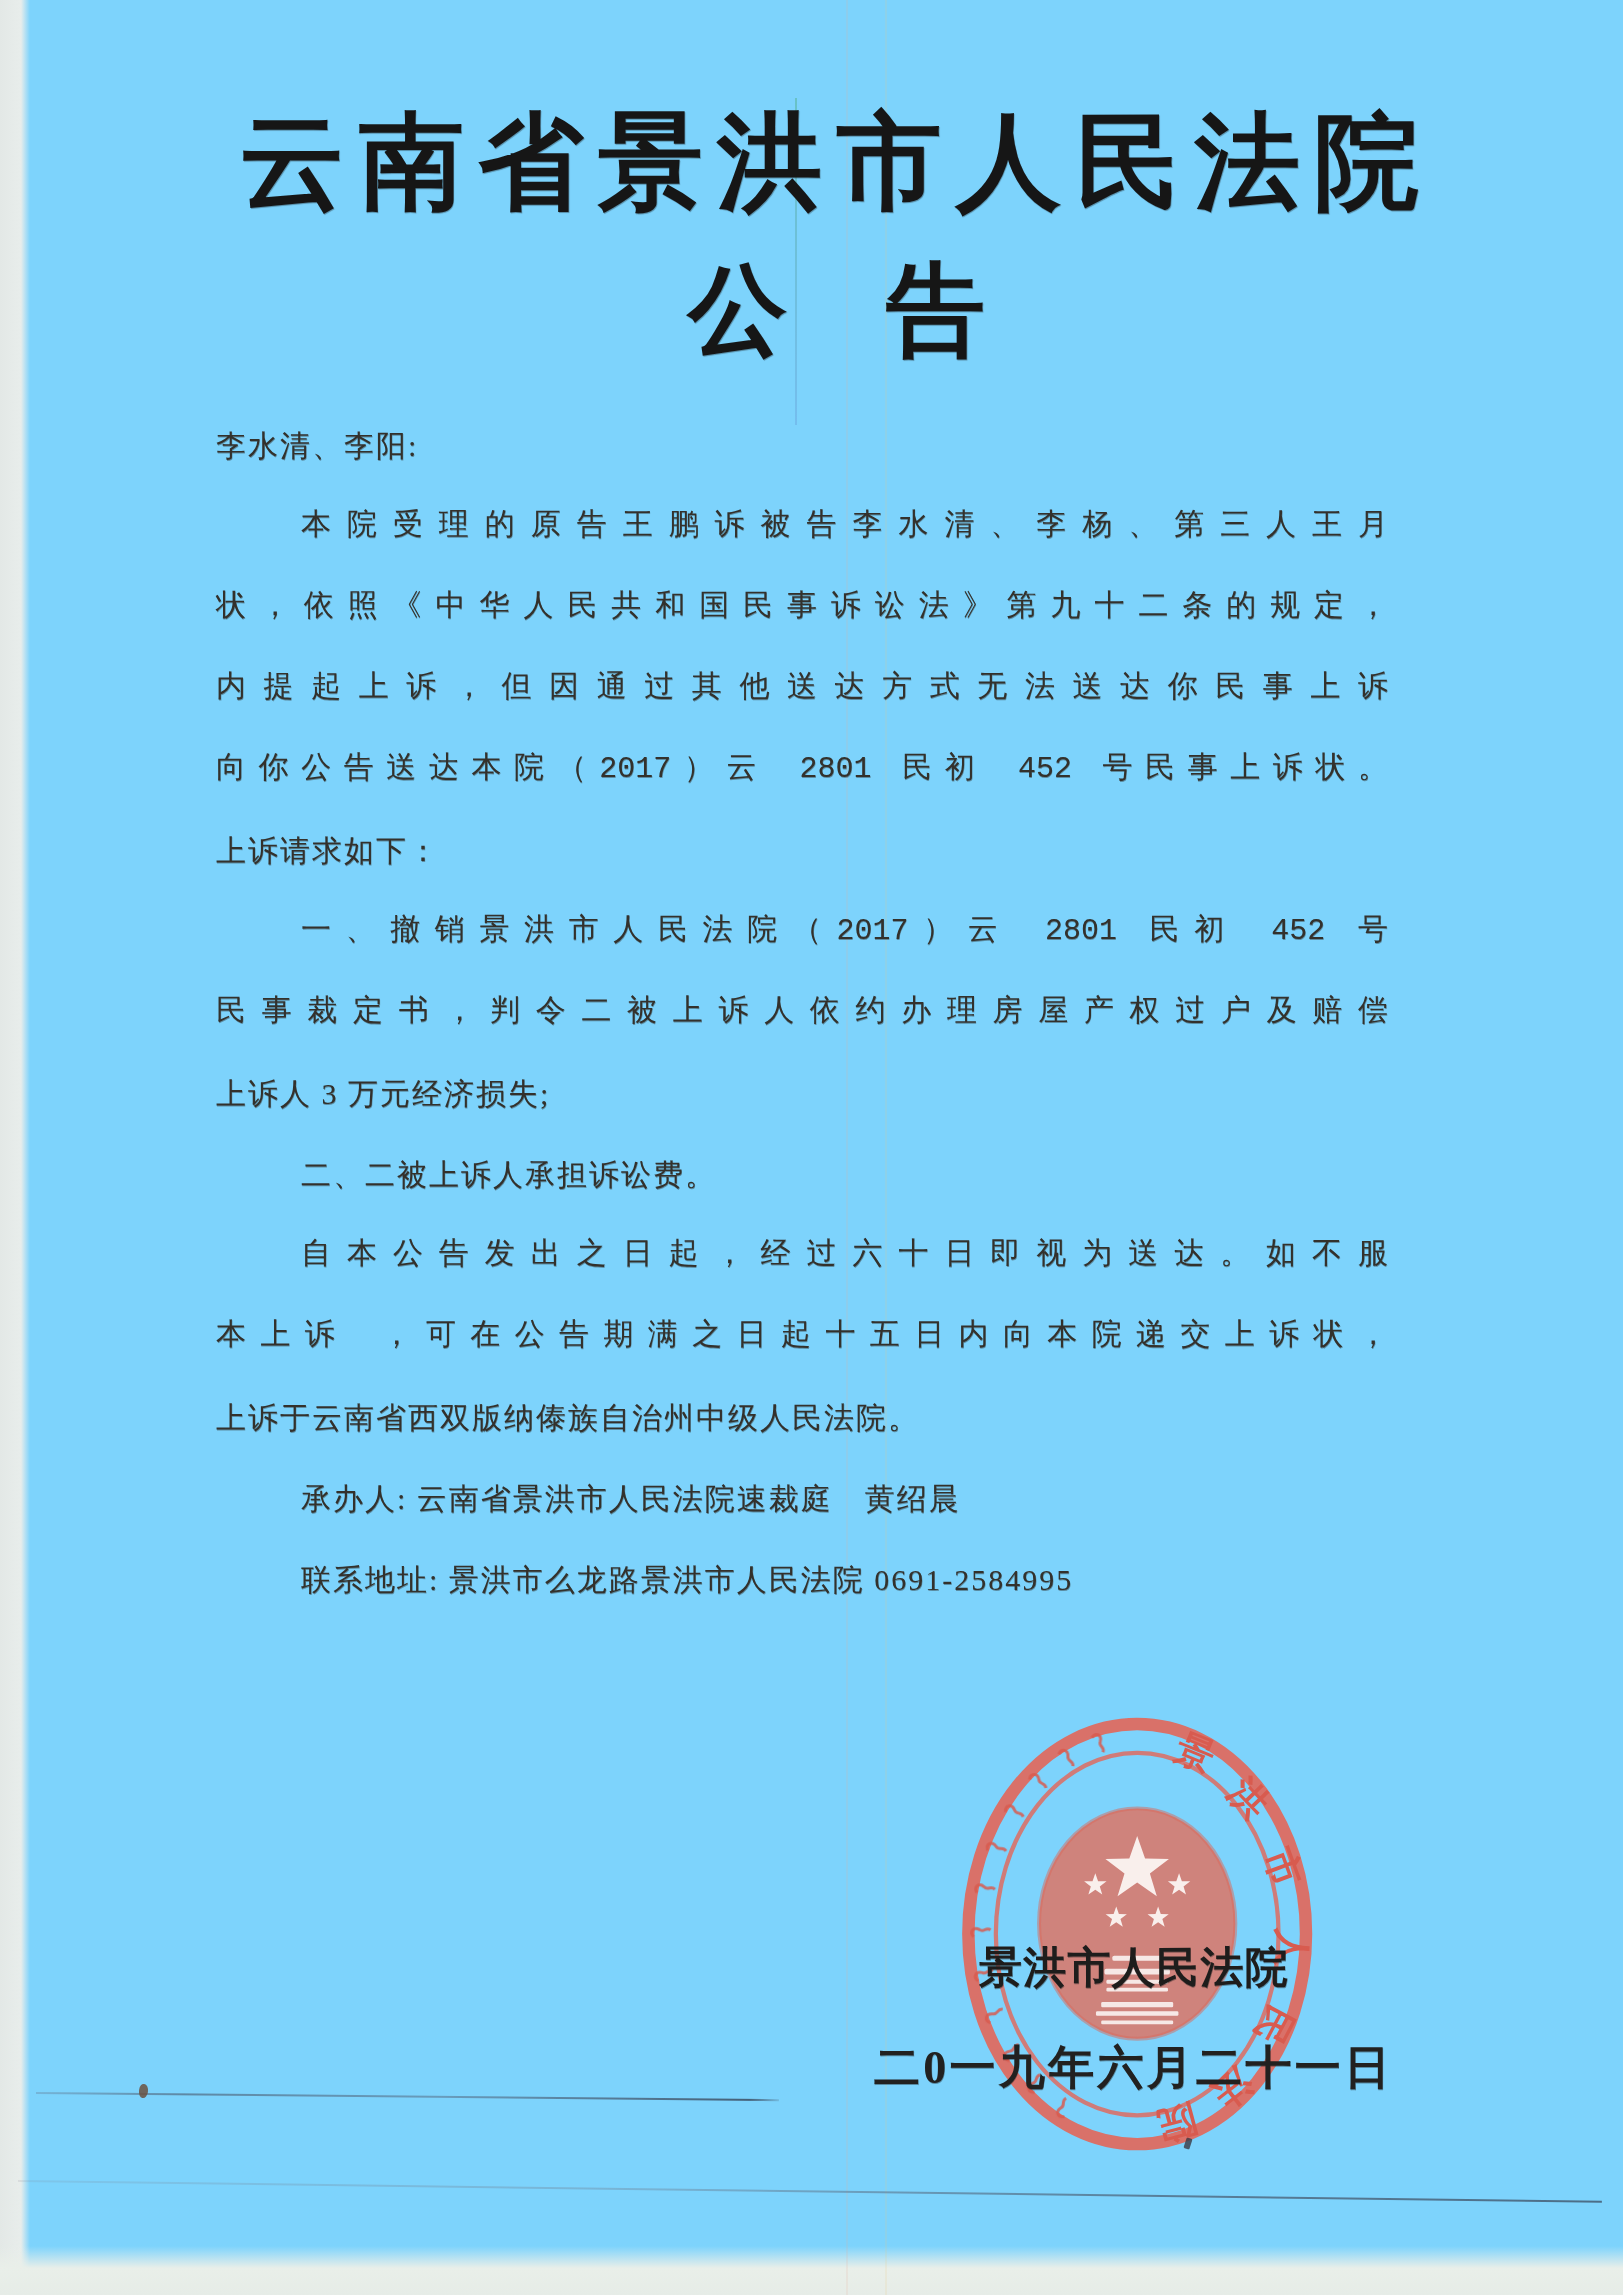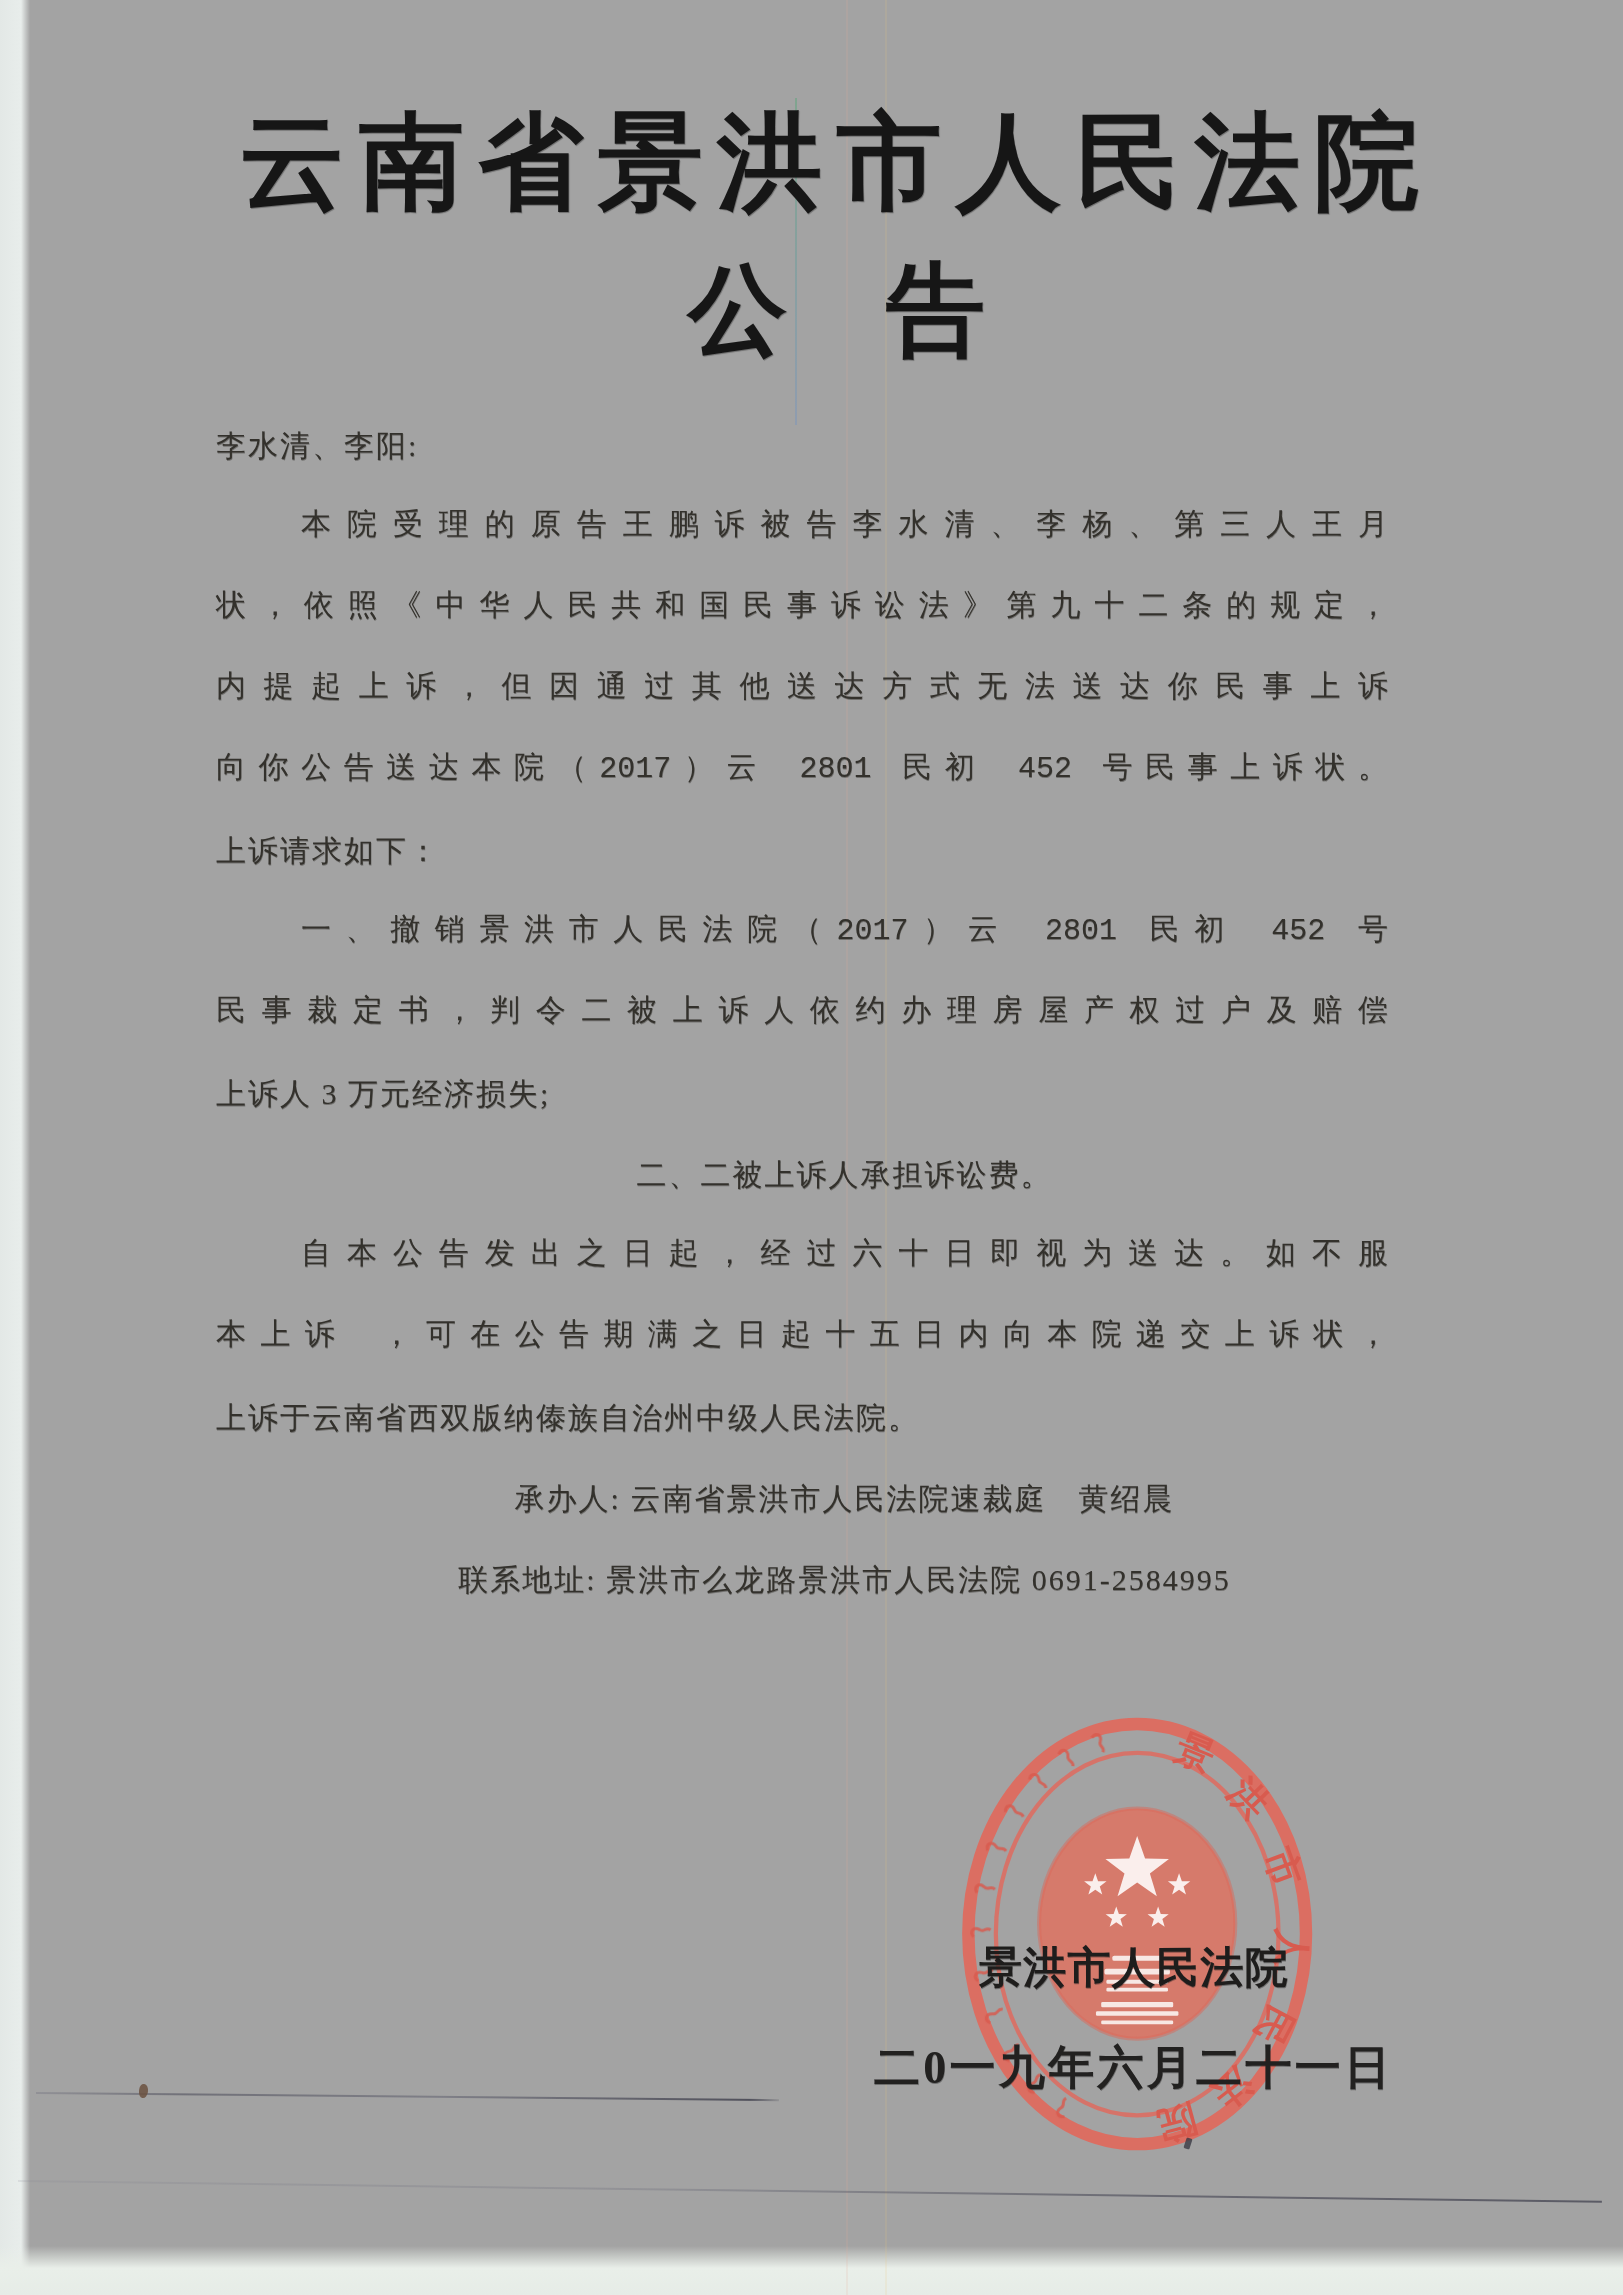--- a/index.html
+++ b/index.html
@@ -1,16 +1,16 @@
 <!DOCTYPE html>
 <html style="font-size:10.5px"><head>
 <meta charset="utf-8">
 <style>
   html,body{margin:0;padding:0;background:#888;}
-  .page{position:relative;width:1623px;height:2295px;background:#a3a3a3;overflow:hidden;
+  .page{position:relative;width:1623px;height:2295px;background:#7dd3fc;overflow:hidden;
         font-family:"Liberation Serif","DejaVu Serif",serif;}
   .edge-left{position:absolute;left:0;top:0;width:30px;height:2295px;
         background:linear-gradient(90deg,#e3e8e6 0,#e8edeb 70%,rgba(232,237,235,0) 100%);}
   .edge-bottom{position:absolute;left:0;top:2246px;width:1623px;height:49px;
         background:linear-gradient(180deg,rgba(231,237,231,0) 0,#e9efe9 45%,#e6ece7 100%);}
   .vstreak{position:absolute;top:0;height:2295px;width:2px;pointer-events:none;}
   .v1{left:795px;top:98px;height:327px;background:linear-gradient(180deg,rgba(70,165,110,.38),rgba(95,140,205,.30));}
   .v2{left:846px;background:rgba(232,175,158,.16);}
   .v3{left:885px;background:rgba(238,203,130,.15);}
 
@@ -20,21 +20,21 @@
         text-shadow:0.7px 0.7px 0.7px rgba(20,20,20,.35);}
   .title2{margin-top:46px;font-size:99px;font-weight:bold;letter-spacing:0;line-height:1.0;
         text-shadow:0.7px 0.7px 0.7px rgba(20,20,20,.35);}
 
   .body-lines{position:absolute;left:216px;top:405px;width:1172px;
         font-size:30px;line-height:81px;color:#33312c;
         text-shadow:0.4px 0.5px 0.5px rgba(45,42,38,.42);}
   .bline{white-space:nowrap;letter-spacing:2px;}
   .bline.full{white-space:normal;text-align:justify;text-align-last:justify;
         text-justify:inter-character;letter-spacing:normal;width:100%;box-sizing:border-box;font-family:Liberation Mono, monospace;}
-  .bline.ind{padding-left:85px;text-align:center;}
+  .bline.ind{padding-left:85px;}
 
   .seal-wrap{position:absolute;left:952px;top:1710px;width:373px;height:452px;}
   .seal-wrap svg{position:absolute;left:0;top:0;}
   .arcchar{font-size:58px;font-weight:bold;fill:#d85b4f;text-anchor:middle;
         font-family:"Liberation Serif","DejaVu Serif",serif;}
   .seal-name{position:absolute;left:936px;top:1939px;width:458px;font-size:43px;letter-spacing:1.3px;
         color:#1e1d1c;font-weight:600;white-space:nowrap;z-index:5;
         text-shadow:0.4px 0.5px 0.5px rgba(30,30,30,.4);margin-left:43px;}
   .seal-date{position:absolute;left:851px;top:2037px;width:655px;font-size:46px;letter-spacing:3.3px;
         color:#222120;font-weight:700;white-space:nowrap;z-index:5;

